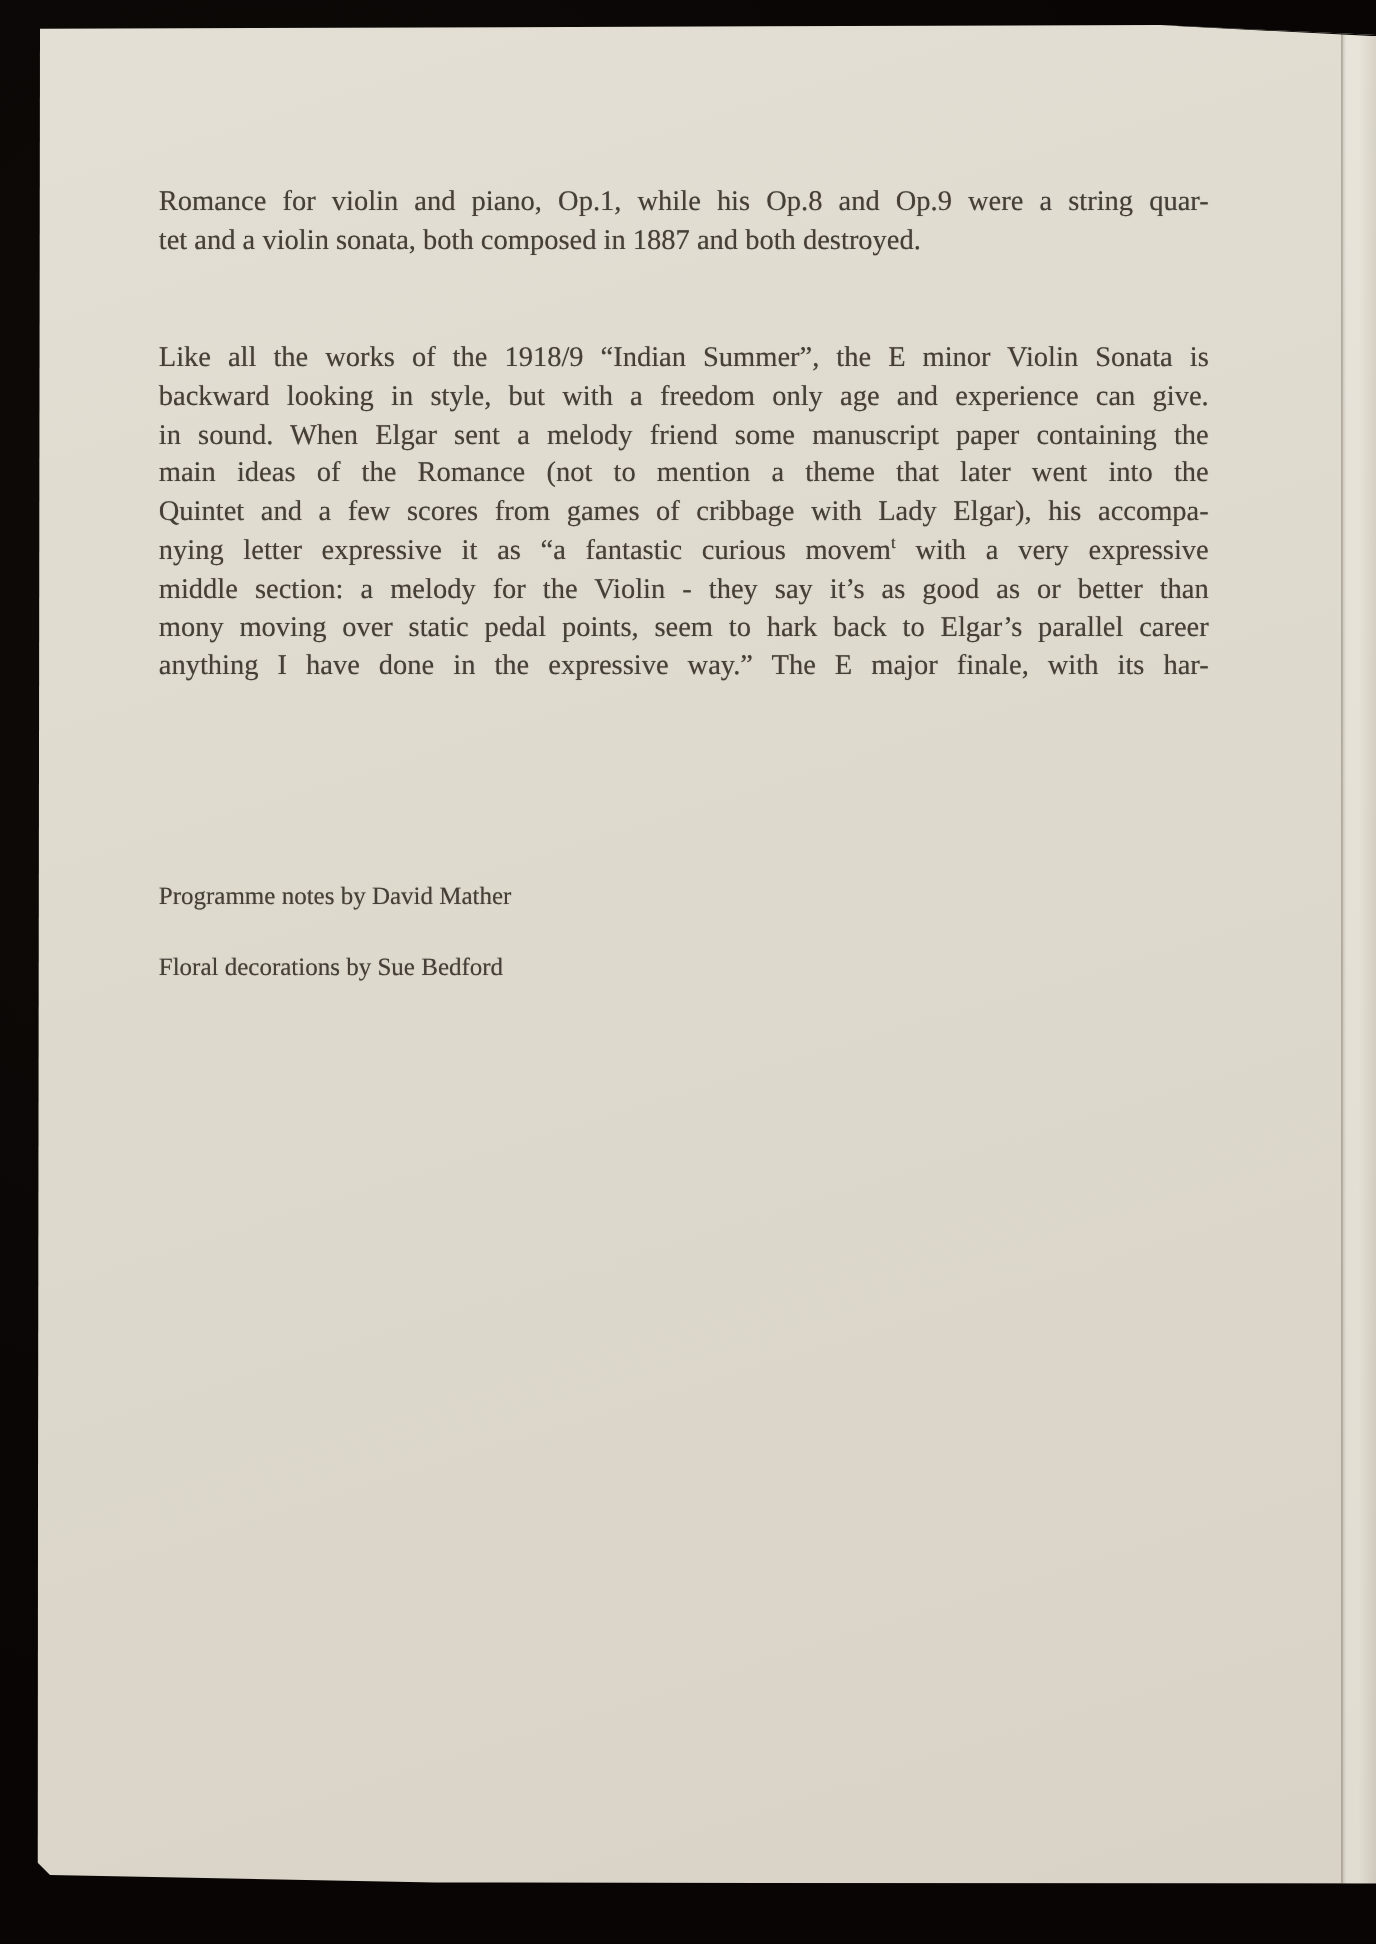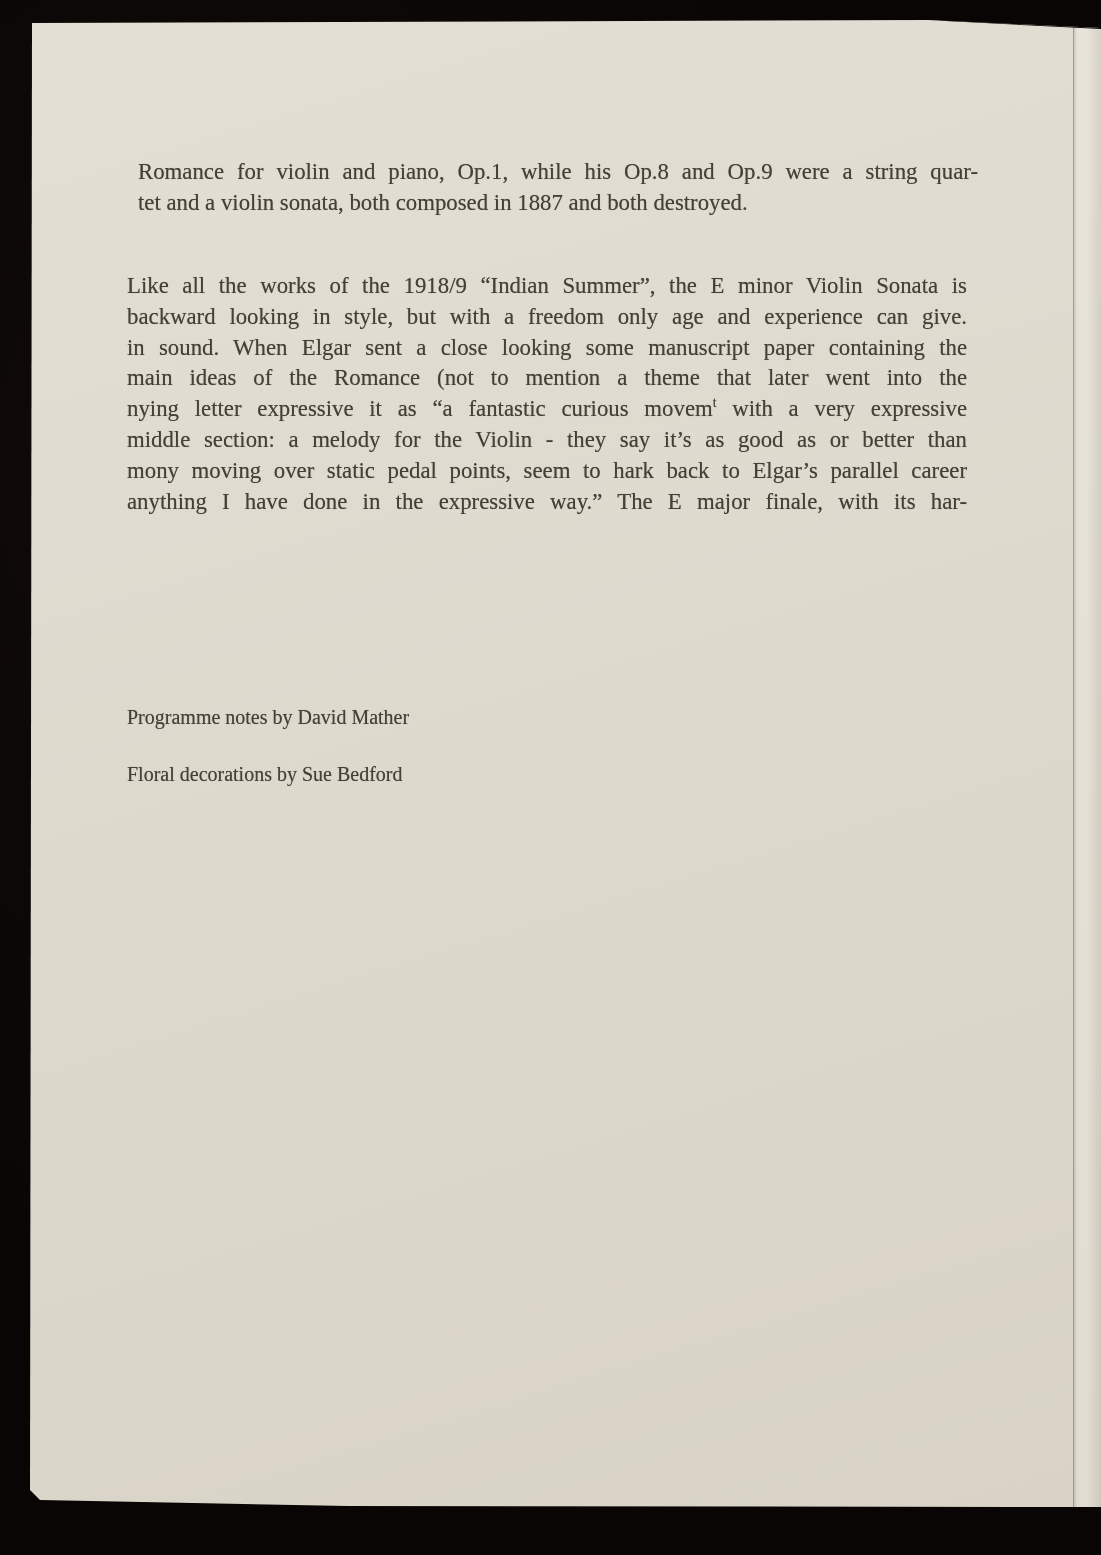--- a/index.html
+++ b/index.html
@@ -62,21 +62,21 @@
     position: absolute;
     left: 99px;
     top: 0;
     width: 840px;
   }
   .para {
     position: absolute;
     left: 0;
     width: 840px;
   }
-  .para-1 { top: 137px; margin-left: 11px; }
+  .para-1 { top: 126px; }
   .para-2 { top: 227px; margin-top: 24px; }
   .line {
     font-size: 22.8px;
     line-height: 30.8px;
     white-space: nowrap;
     overflow: visible;
     text-align: justify;
     text-align-last: justify;
     text-shadow: 0 0 0.7px rgba(68, 60, 50, 0.55);
   }
@@ -123,22 +123,23 @@
     <div class="textblock">
 
       <div class="para para-1">
         <div class="line">Romance for violin and piano, Op.1, while his Op.8 and Op.9 were a string quar-</div>
         <div class="line lastline">tet and a violin sonata, both composed in 1887 and both destroyed.</div>
       </div>
 
       <div class="para para-2">
         <div class="line">Like all the works of the 1918/9 “Indian Summer”, the E minor Violin Sonata is</div>
         <div class="line">backward looking in style, but with a freedom only age and experience can give.</div>
-        <div class="line">in sound.  When Elgar sent a close looking some manuscript paper containing the</div>
+        <div class="line">in sound.  When Elgar sent a melody friend some manuscript paper containing the</div>
         <div class="line">main ideas of the Romance (not to mention a theme that later went into the</div>
+        <div class="line">Quintet and a few scores from games of cribbage with Lady Elgar), his accompa-</div>
         <div class="line">
           <span>nying letter expressive it as “a fantastic curious movem</span><span class="sup">t</span><span> with a very expressive</span>
         </div>
         <div class="line">middle section: a melody for the Violin - they say it’s as good as or better than</div>
         <div class="line">mony moving over static pedal points, seem to hark back to Elgar’s parallel career</div>
         <div class="line">anything I have done in the expressive way.”  The E major finale, with its har-</div>
       </div>
 
       <div class="credit credit-notes">Programme notes by David Mather</div>
       <div class="credit credit-floral">Floral decorations by Sue Bedford</div>

